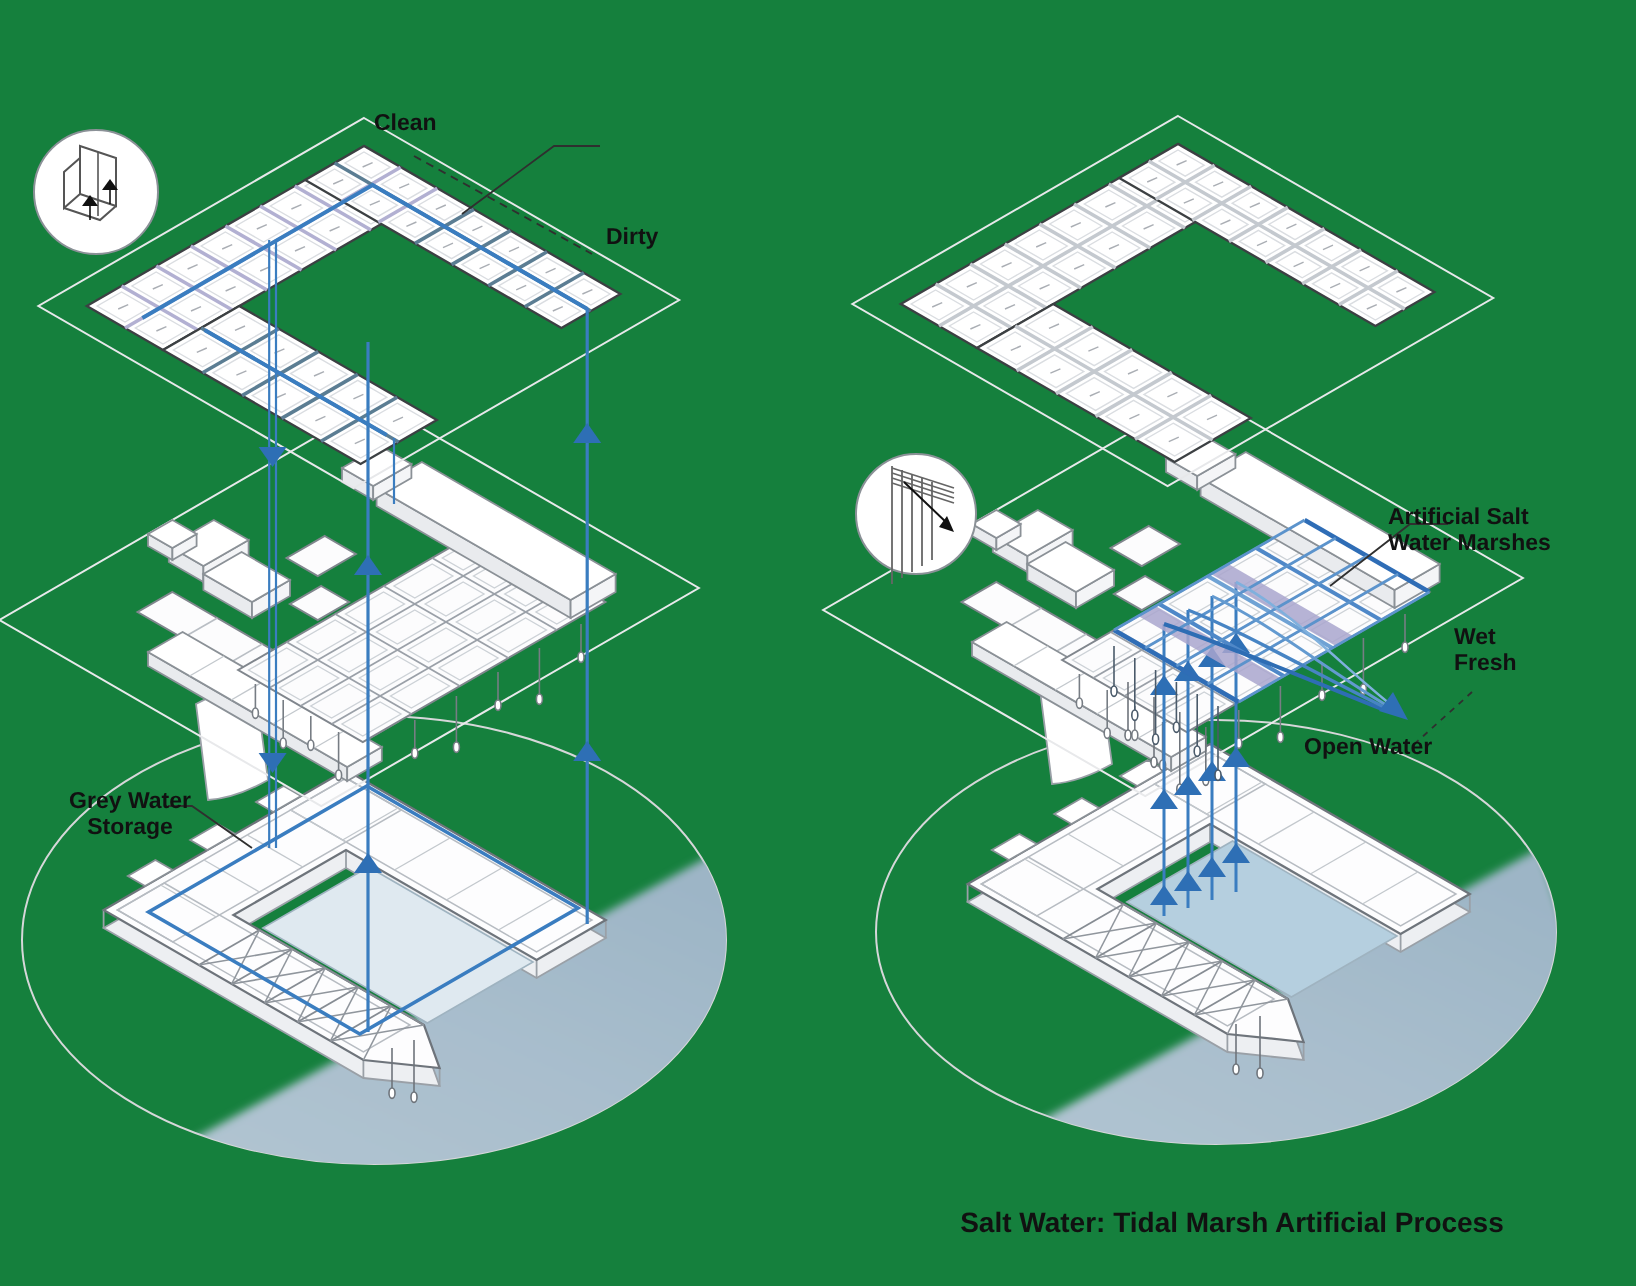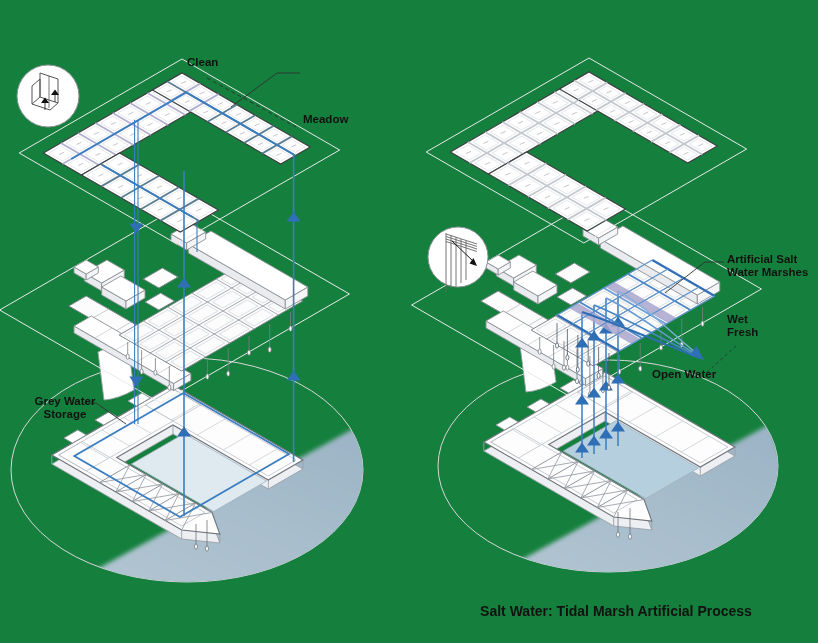--- a/index.html
+++ b/index.html
@@ -629,23 +629,23 @@
           <polygon points="477,266 469.5,263.5 473.5,258" fill="#111"></polygon>
         </g>
         <g>
           <polyline points="724,262 705,262 665,293" stroke="#2f2f2f" stroke-width="0.9" fill="none"></polyline>
           <line x1="736" y1="346" x2="705" y2="374" stroke-dasharray="3 3" stroke="#2f2f2f" stroke-width="0.9" fill="none"></line>
         </g>
       </g>
     </svg>
 
   <div class="lbl" style="left:187px;top:56px">Clean</div>
-  <div class="lbl" style="left:303px;top:113px">Meadow</div>
+  <div class="lbl" style="left:303px;top:113px">Dirty</div>
   <div class="lbl center" style="left:25px;top:395px;width:80px">Grey Water
 Storage</div>
 
-  <div class="lbl" style="left:727px;top:253px">Artificial Salt
+  <div class="lbl" style="left:694px;top:253px">Artificial Salt
 Water Marshes</div>
   <div class="lbl" style="left:727px;top:313px">Wet
 Fresh</div>
   <div class="lbl" style="left:652px;top:368px">Open Water</div>
   <div class="caption" style="left:455px;top:603px;width:322px">Salt Water: Tidal Marsh Artificial Process</div>
 </div>
 
 </body></html>

